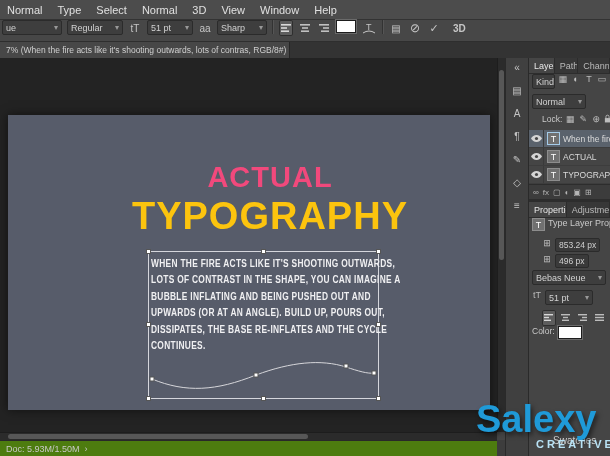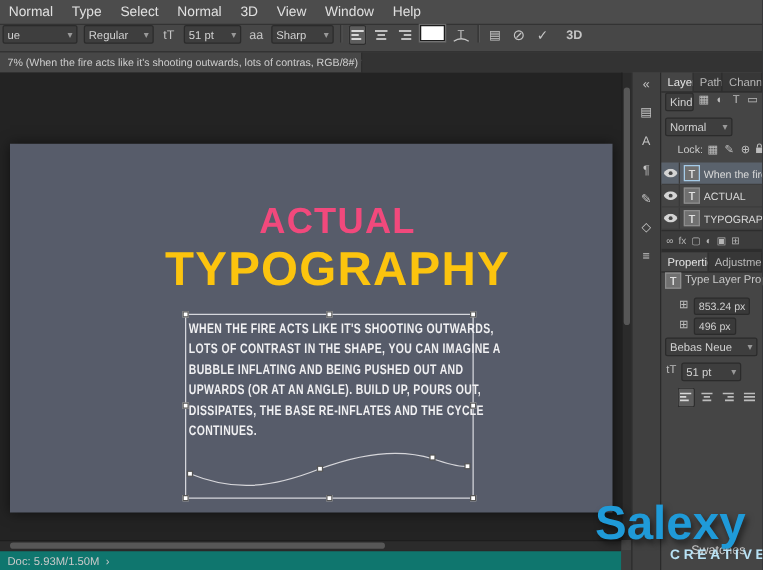--- a/index.html
+++ b/index.html
@@ -46,21 +46,21 @@
     border:1px solid rgba(235,235,240,0.85); }
   .handle { position:absolute; width:5px; height:5px; background:#fff; border:1px solid #555; }
   .wave { position:absolute; left:138px; top:236px; }
   
   .hscroll { position:absolute; left:0; top:432px; width:497px; height:8px; background:#2b2b2b;
     border-top:1px solid #1d1d1d; }
   .hthumb { position:absolute; left:8px; top:1px; width:300px; height:5px; background:#575757; border-radius:3px; }
   .vscroll { position:absolute; left:497px; top:58px; width:8px; height:374px; background:#2b2b2b;
     border-left:1px solid #1d1d1d; }
   .vthumb { position:absolute; left:1px; top:12px; width:5px; height:190px; background:#575757; border-radius:3px; }
-  .statusbar { position:absolute; left:0; top:440px; width:497px; height:16px; background:#0f766e;
+  .statusbar { position:absolute; left:0; top:440px; width:497px; height:16px; background:#4d7c0f;
     border-top:1px solid #292929; display:flex; align-items:center; gap:5px; padding:0 6px;
     font-size:9px; color:#c9c9c9; }
   .corner { position:absolute; left:497px; top:440px; width:8px; height:16px; background:#3d3d3d; }
   
   .iconstrip { position:absolute; left:505px; top:58px; width:23px; height:398px; background:#404040;
     border-left:1px solid #2a2a2a; display:flex; flex-direction:column; align-items:center;
     padding-top:2px; gap:9px; }
   .strip-icon { width:18px; height:14px; display:flex; align-items:center; justify-content:center;
     color:#c3c3c3; font-size:10px; border-radius:2px; }
   .panels { position:absolute; left:528px; top:58px; width:82px; height:398px; background:#454545;
@@ -371,20 +371,24 @@
       </span>
       <span class="icon-btn">
         <svg width="10" height="8">
           <rect x="0" y="0" width="9" height="1.4" fill="#bdbdbd"></rect>
             <rect x="0" y="2.8" width="9" height="1.4" fill="#bdbdbd"></rect>
             <rect x="0" y="5.6" width="9" height="1.4" fill="#bdbdbd"></rect>
         </svg>
       </span>
     </div>
 
+    <div class="prow pr20">
+      <span class="minitext">Color:</span>
+      <span class="color-chip"></span>
+    </div>
 
 
     <span class="swatches-label">Swatches</span>
   </div>
 
   <div class="wm1">Salexy</div>
   <div class="wm2">CREATIVE</div>
 
 </div>
 

